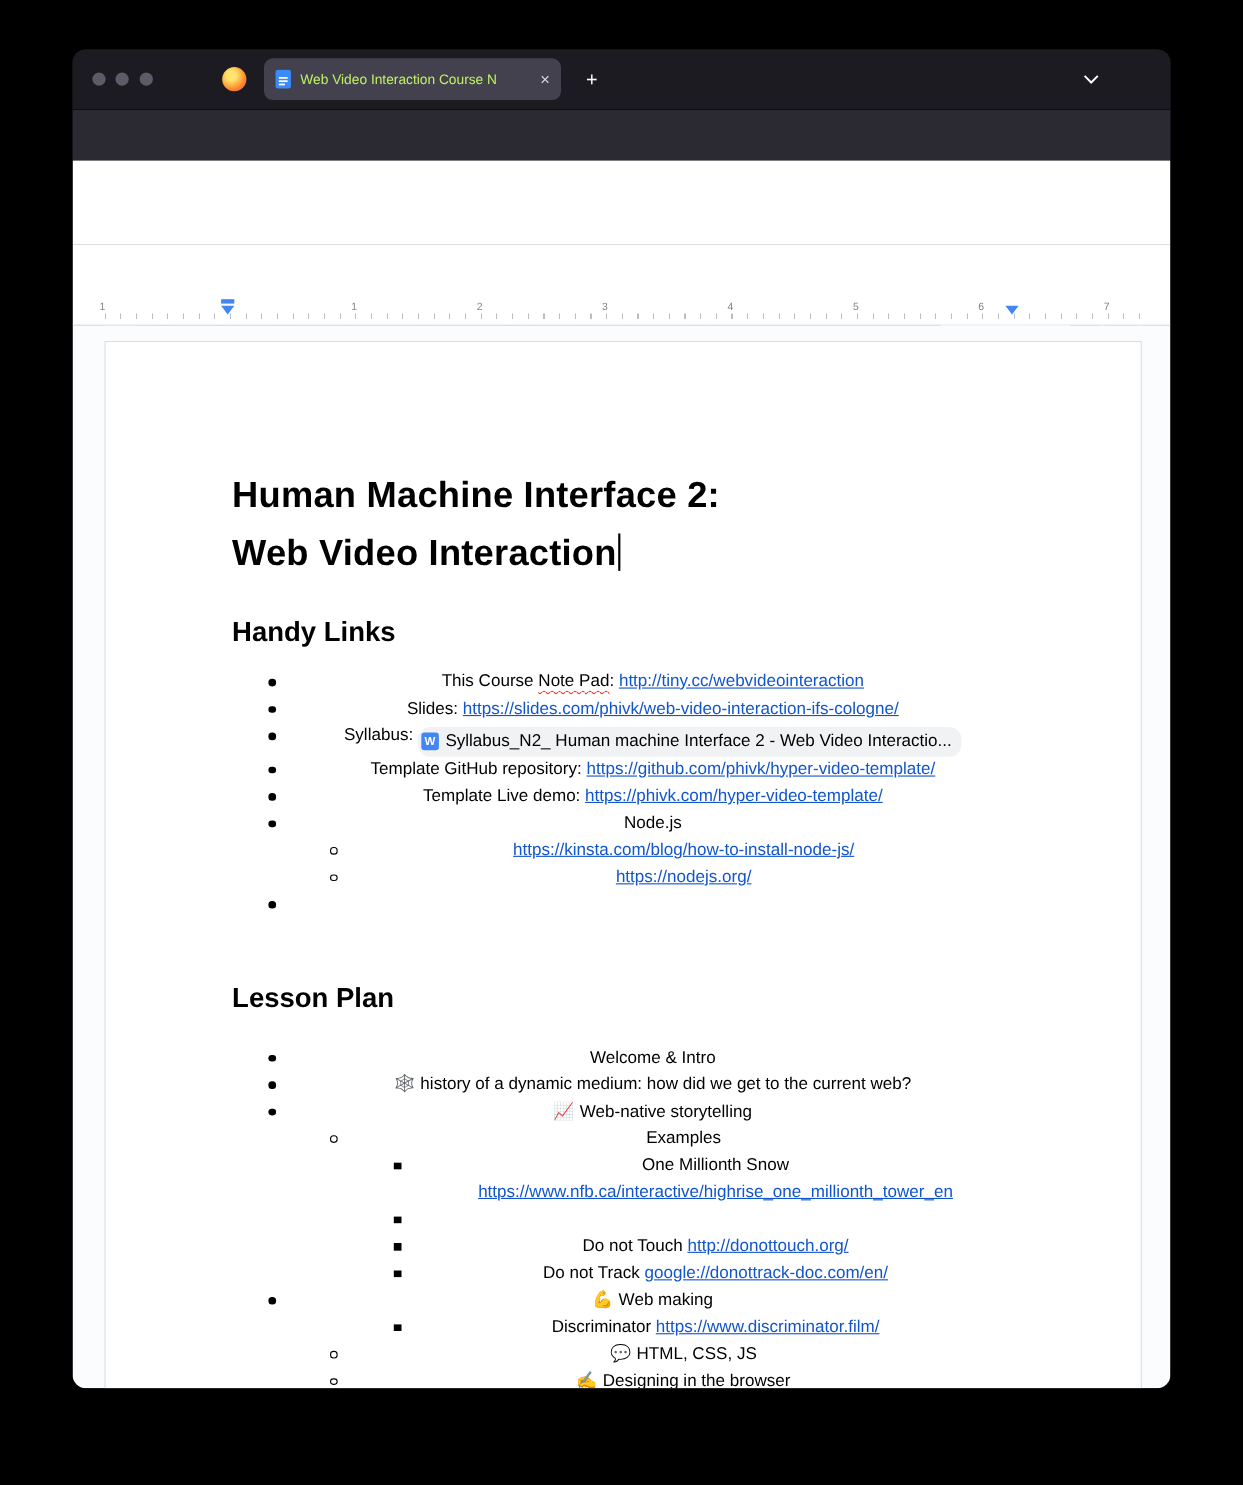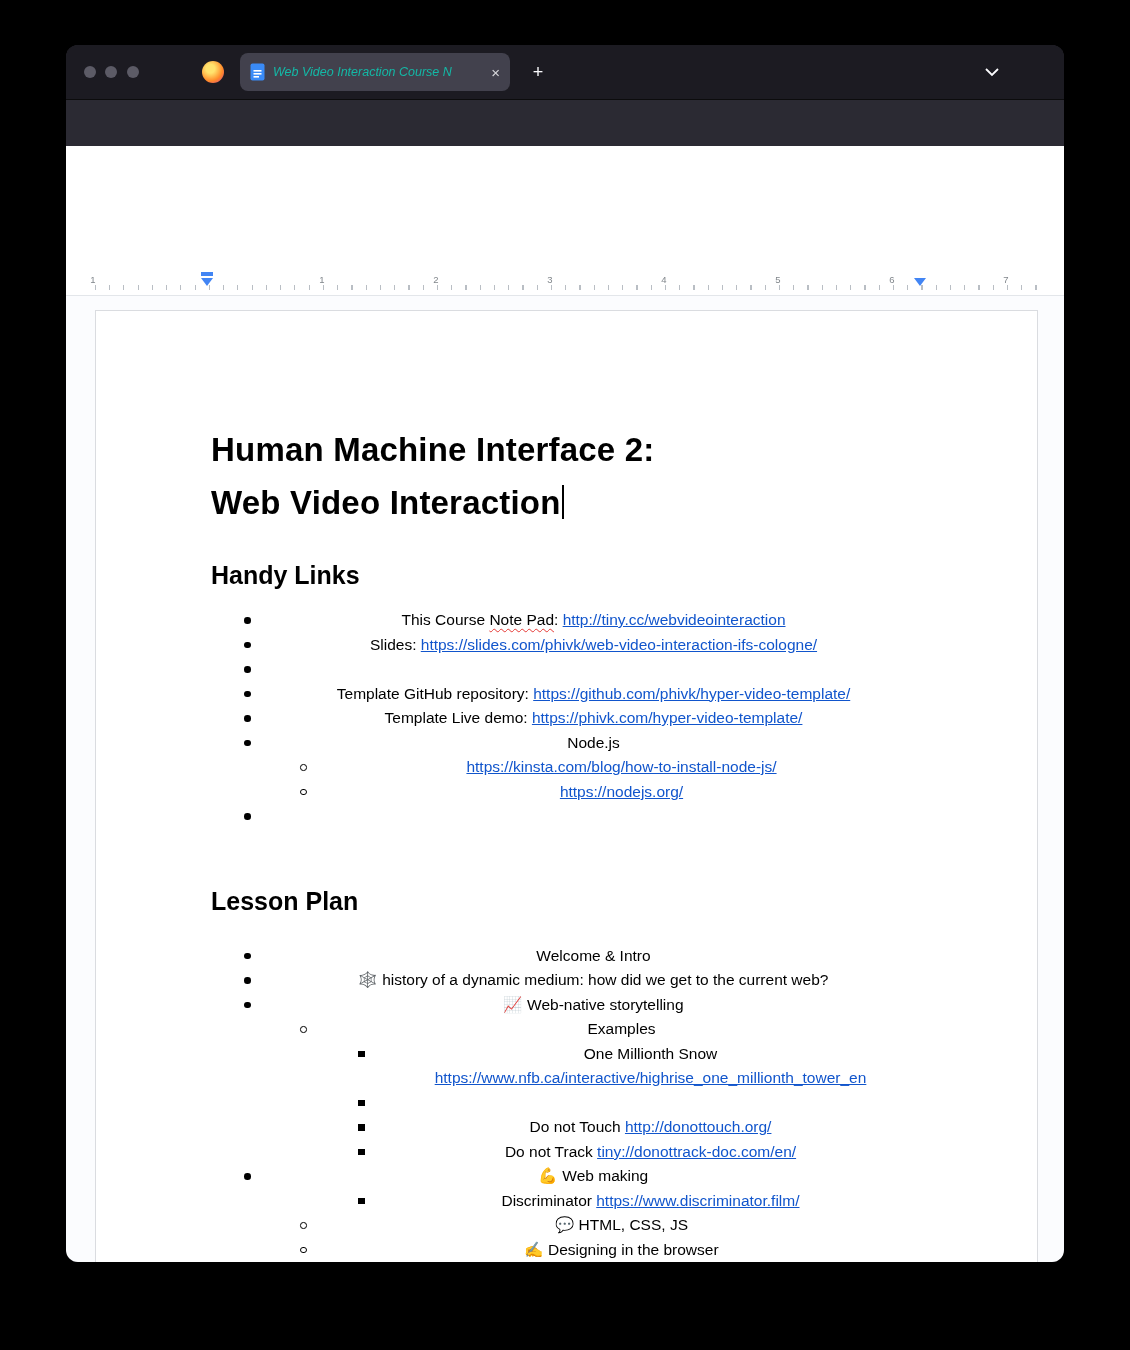--- a/index.html
+++ b/index.html
@@ -8,21 +8,21 @@
   .window{position:absolute;left:66px;top:45px;width:998px;height:1217px;border-radius:12px;
     overflow:hidden;background:#2b2a33;box-shadow:0 10px 40px rgba(0,0,0,.6);}
 
   
   .tabbar{position:absolute;left:0;top:0;width:100%;height:54px;background:#1c1b22;}
   .dot{position:absolute;top:21px;width:12px;height:12px;border-radius:50%;background:#5c5b66;}
   .fx-logo{position:absolute;left:136px;top:16px;width:22px;height:22px;border-radius:50%;
     background:radial-gradient(circle at 38% 35%, #ffe36e 0 22%, #ffbd4f 40%, #ff8a2a 62%, #e3596a 85%, #b5336d);}
   .tab{position:absolute;left:174px;top:8px;width:270px;height:38px;border-radius:8px;background:#42414d;
     display:flex;align-items:center;padding:0 10px;box-sizing:border-box;gap:8px;}
-  .tab-title{color:#14b8a6;font-size:12.5px;white-space:nowrap;overflow:hidden;flex:1;font-style:italic;}
+  .tab-title{color:#bef264;font-size:12.5px;white-space:nowrap;overflow:hidden;flex:1;}
   .tab-close{color:#d7d7db;font-size:15px;line-height:15px;cursor:default;}
   .chrome-btn{position:absolute;width:28px;height:28px;display:flex;align-items:center;justify-content:center;
     color:#fbfbfe;font-size:18px;border-radius:5px;}
   .icon-svg{display:block;}
 
   
   .navbar{position:absolute;left:0;top:54px;width:100%;height:47px;background:#2b2a33;
     border-top:1px solid #0c0c0d;box-sizing:border-box;}
   .nav-ico{position:absolute;top:65px;width:24px;height:24px;display:flex;align-items:center;justify-content:center;
     color:#fbfbfe;font-size:17px;}
@@ -366,39 +366,42 @@
     <div class="canvas">
       <div class="page">
         <div class="page-inner">
           <div class="doc-big-title">Human Machine Interface 2:</div>
           <div class="doc-big-title"><span>Web Video Interaction</span><span class="cursor"></span></div>
 
           <div class="doc-h1">Handy Links</div>
           <div class="doc-list">
               <div class="doc-li lvl1"><span class="marker m1"></span><span class="li-content"><span>This Course </span><span class="misspell">Note Pad</span><span>: </span><a class="doc-link">http://tiny.cc/webvideointeraction</a></span></div>
               <div class="doc-li lvl1"><span class="marker m1"></span><span class="li-content"><span>Slides: </span><a class="doc-link">https://slides.com/phivk/web-video-interaction-ifs-cologne/</a></span></div>
-              <div class="doc-li lvl1"><span class="marker m1"></span></div>
+              <div class="doc-li lvl1"><span class="marker m1"></span><span class="li-content"><span>Syllabus: </span><span class="chip">
+                    <span class="chip-icon">W</span>
+                    <span>Syllabus_N2_ Human machine Interface 2 - Web Video Interactio...</span>
+                  </span></span></div>
               <div class="doc-li lvl1"><span class="marker m1"></span><span class="li-content"><span>Template GitHub repository: </span><a class="doc-link">https://github.com/phivk/hyper-video-template/</a></span></div>
               <div class="doc-li lvl1"><span class="marker m1"></span><span class="li-content"><span>Template Live demo: </span><a class="doc-link">https://phivk.com/hyper-video-template/</a></span></div>
               <div class="doc-li lvl1"><span class="marker m1"></span><span class="li-content"><span>Node.js</span></span></div>
               <div class="doc-li lvl2"><span class="marker m2"></span><span class="li-content"><a class="doc-link">https://kinsta.com/blog/how-to-install-node-js/</a></span></div>
               <div class="doc-li lvl2"><span class="marker m2"></span><span class="li-content"><a class="doc-link">https://nodejs.org/</a></span></div>
               <div class="doc-li lvl1"><span class="marker m1"></span><span class="li-content"></span></div>
             </div>
 
           <div class="doc-h1" style="margin-top:57px">Lesson Plan</div>
           <div class="doc-list" style="margin-top:27px">
               <div class="doc-li lvl1"><span class="marker m1"></span><span class="li-content"><span>Welcome &amp; Intro</span></span></div>
               <div class="doc-li lvl1"><span class="marker m1"></span><span class="li-content"><span>🕸️ history of a dynamic medium: how did we get to the current web?</span></span></div>
               <div class="doc-li lvl1"><span class="marker m1"></span><span class="li-content"><span>📈 Web-native storytelling</span></span></div>
               <div class="doc-li lvl2"><span class="marker m2"></span><span class="li-content"><span>Examples</span></span></div>
               <div class="doc-li lvl3"><span class="marker m3"></span><span class="li-content"><span>One Millionth Snow </span><a class="doc-link">https://www.nfb.ca/interactive/highrise_one_millionth_tower_en</a></span></div>
               <div class="doc-li lvl3"><span class="marker m3"></span></div>
               <div class="doc-li lvl3"><span class="marker m3"></span><span class="li-content"><span>Do not Touch </span><a class="doc-link">http://donottouch.org/</a></span></div>
-              <div class="doc-li lvl3"><span class="marker m3"></span><span class="li-content"><span>Do not Track </span><a class="doc-link">tiny://donottrack-doc.com/en/</a></span></div>
+              <div class="doc-li lvl3"><span class="marker m3"></span><span class="li-content"><span>Do not Track </span><a class="doc-link">google://donottrack-doc.com/en/</a></span></div>
               <div class="doc-li lvl1"><span class="marker m1"></span><span class="li-content"><span>💪 Web making</span></span></div>
               <div class="doc-li lvl3"><span class="marker m3"></span><span class="li-content"><span>Discriminator </span><a class="doc-link">https://www.discriminator.film/</a></span></div>
               <div class="doc-li lvl2"><span class="marker m2"></span><span class="li-content"><span>💬 HTML, CSS, JS</span></span></div>
               <div class="doc-li lvl2"><span class="marker m2"></span><span class="li-content"><span>✍️ Designing in the browser</span></span></div>
               <div class="doc-li lvl2"><span class="marker m2"></span><span class="li-content"><span>🖖 Vue.js</span></span></div>
             </div>
         </div>
       </div>
 
     </div>

